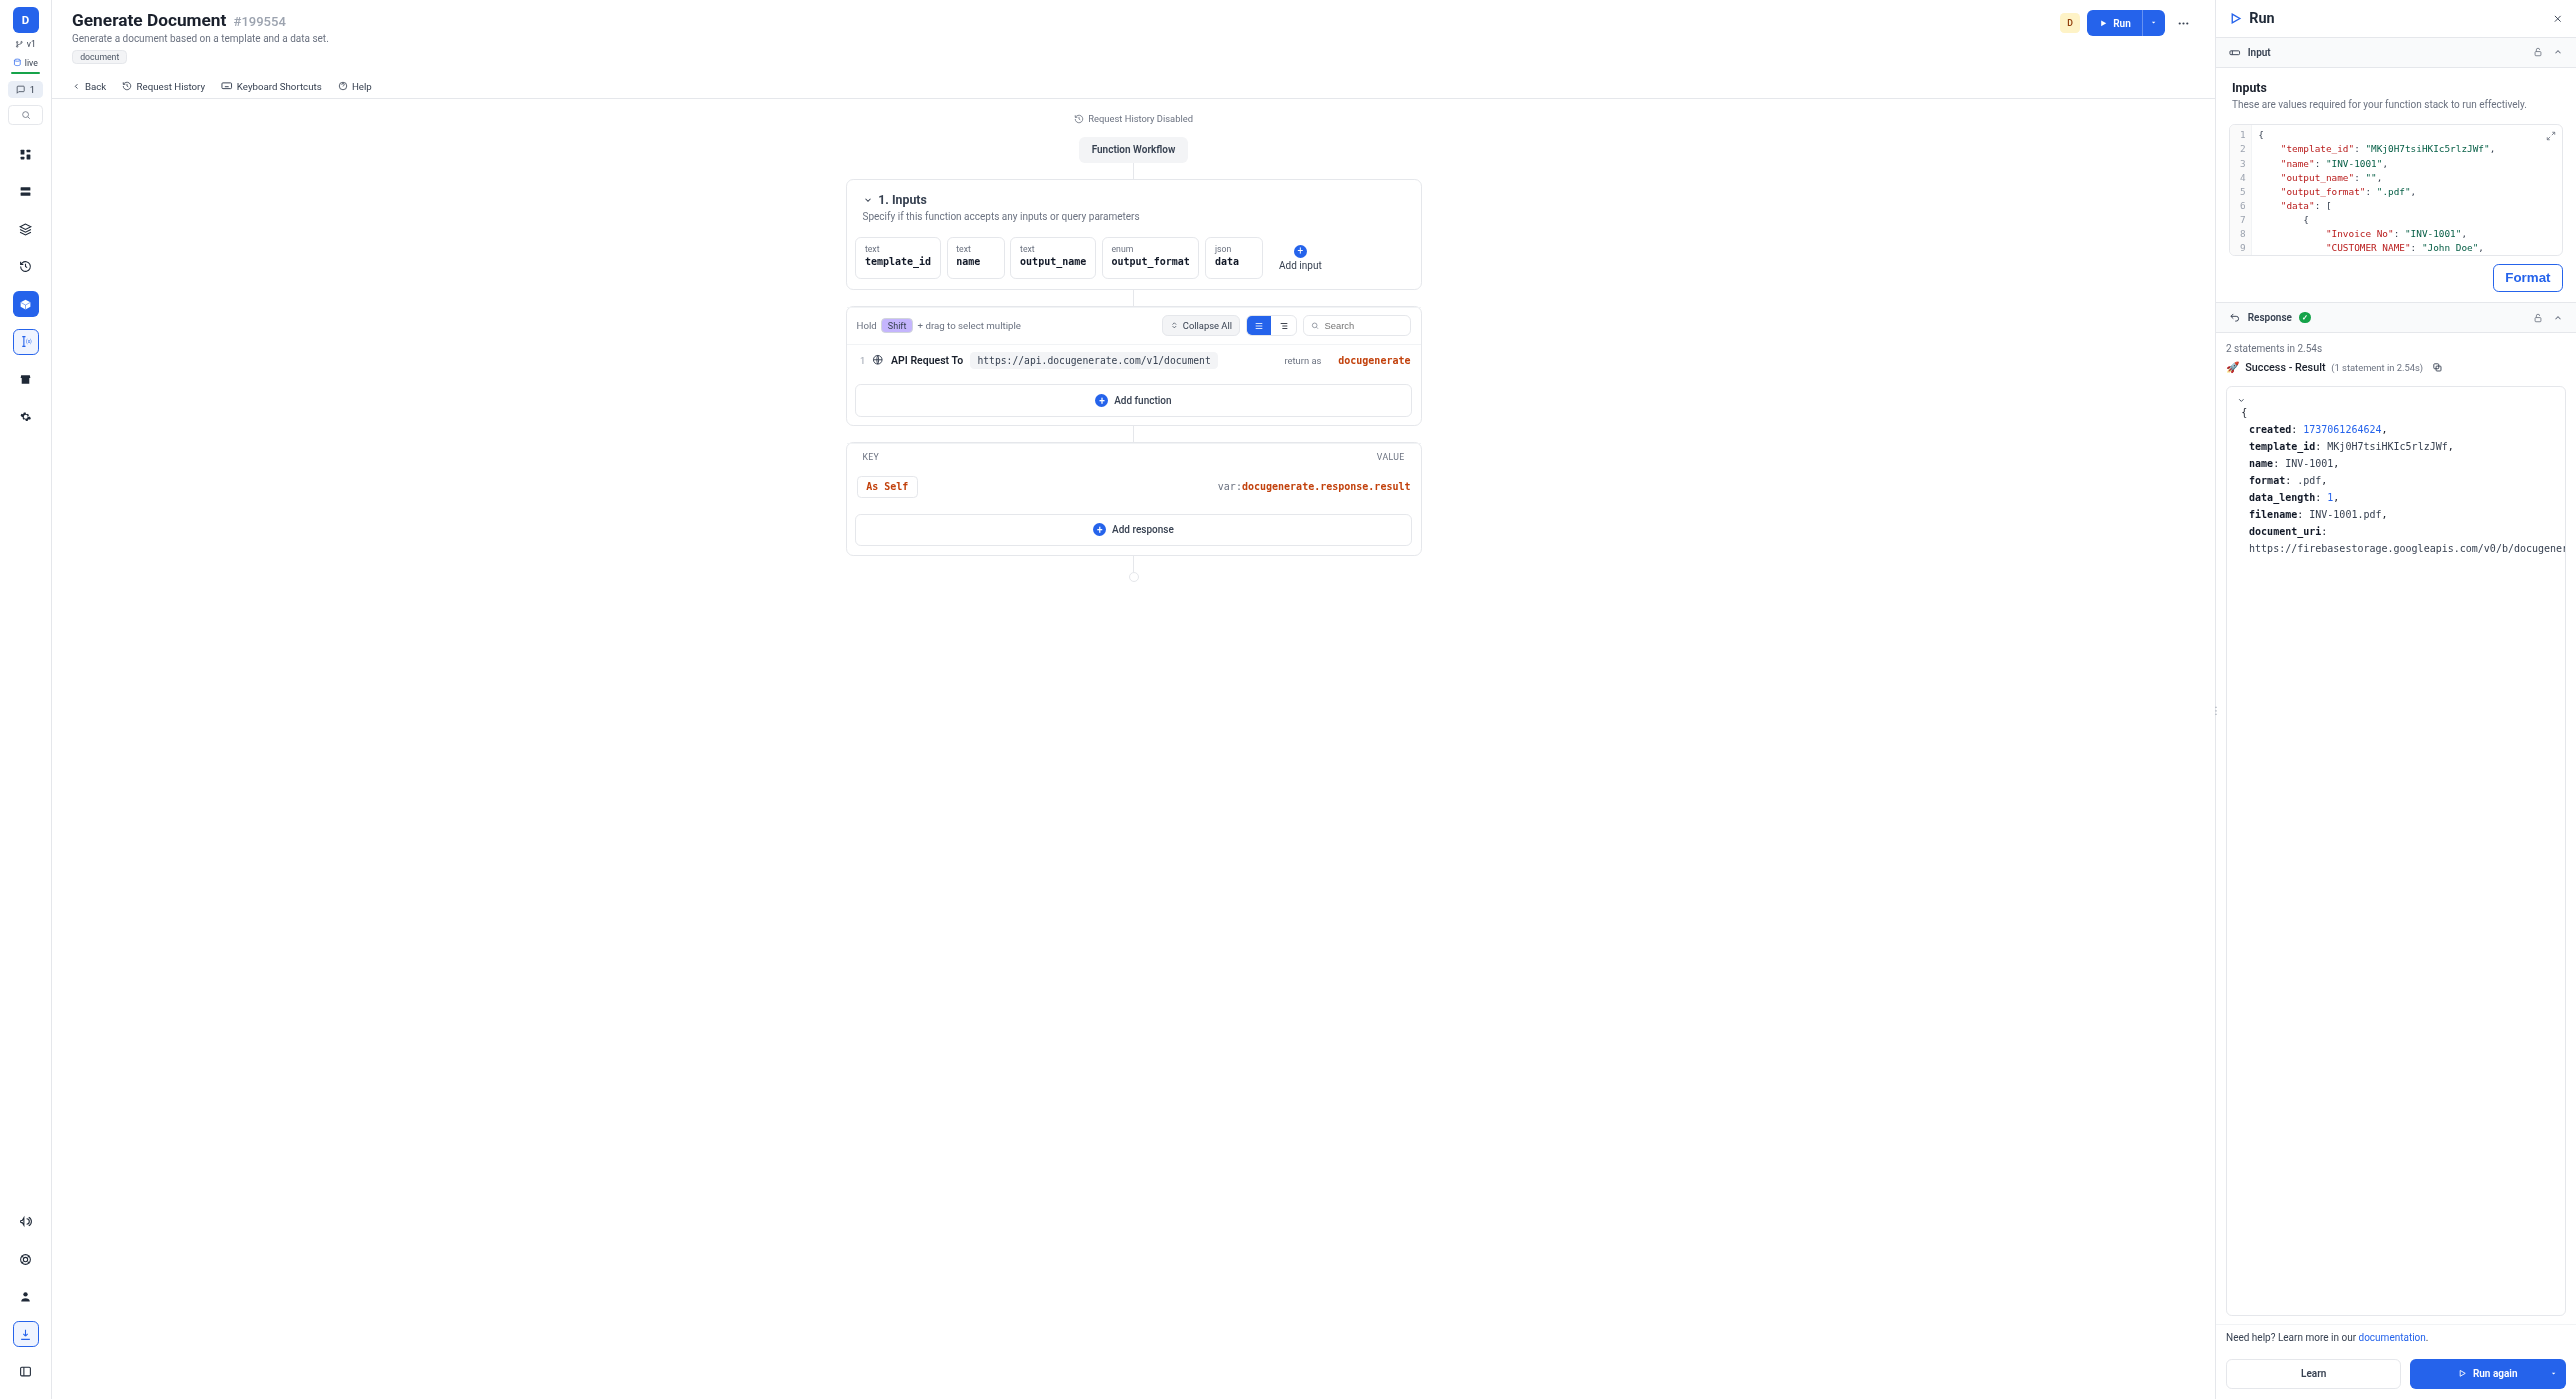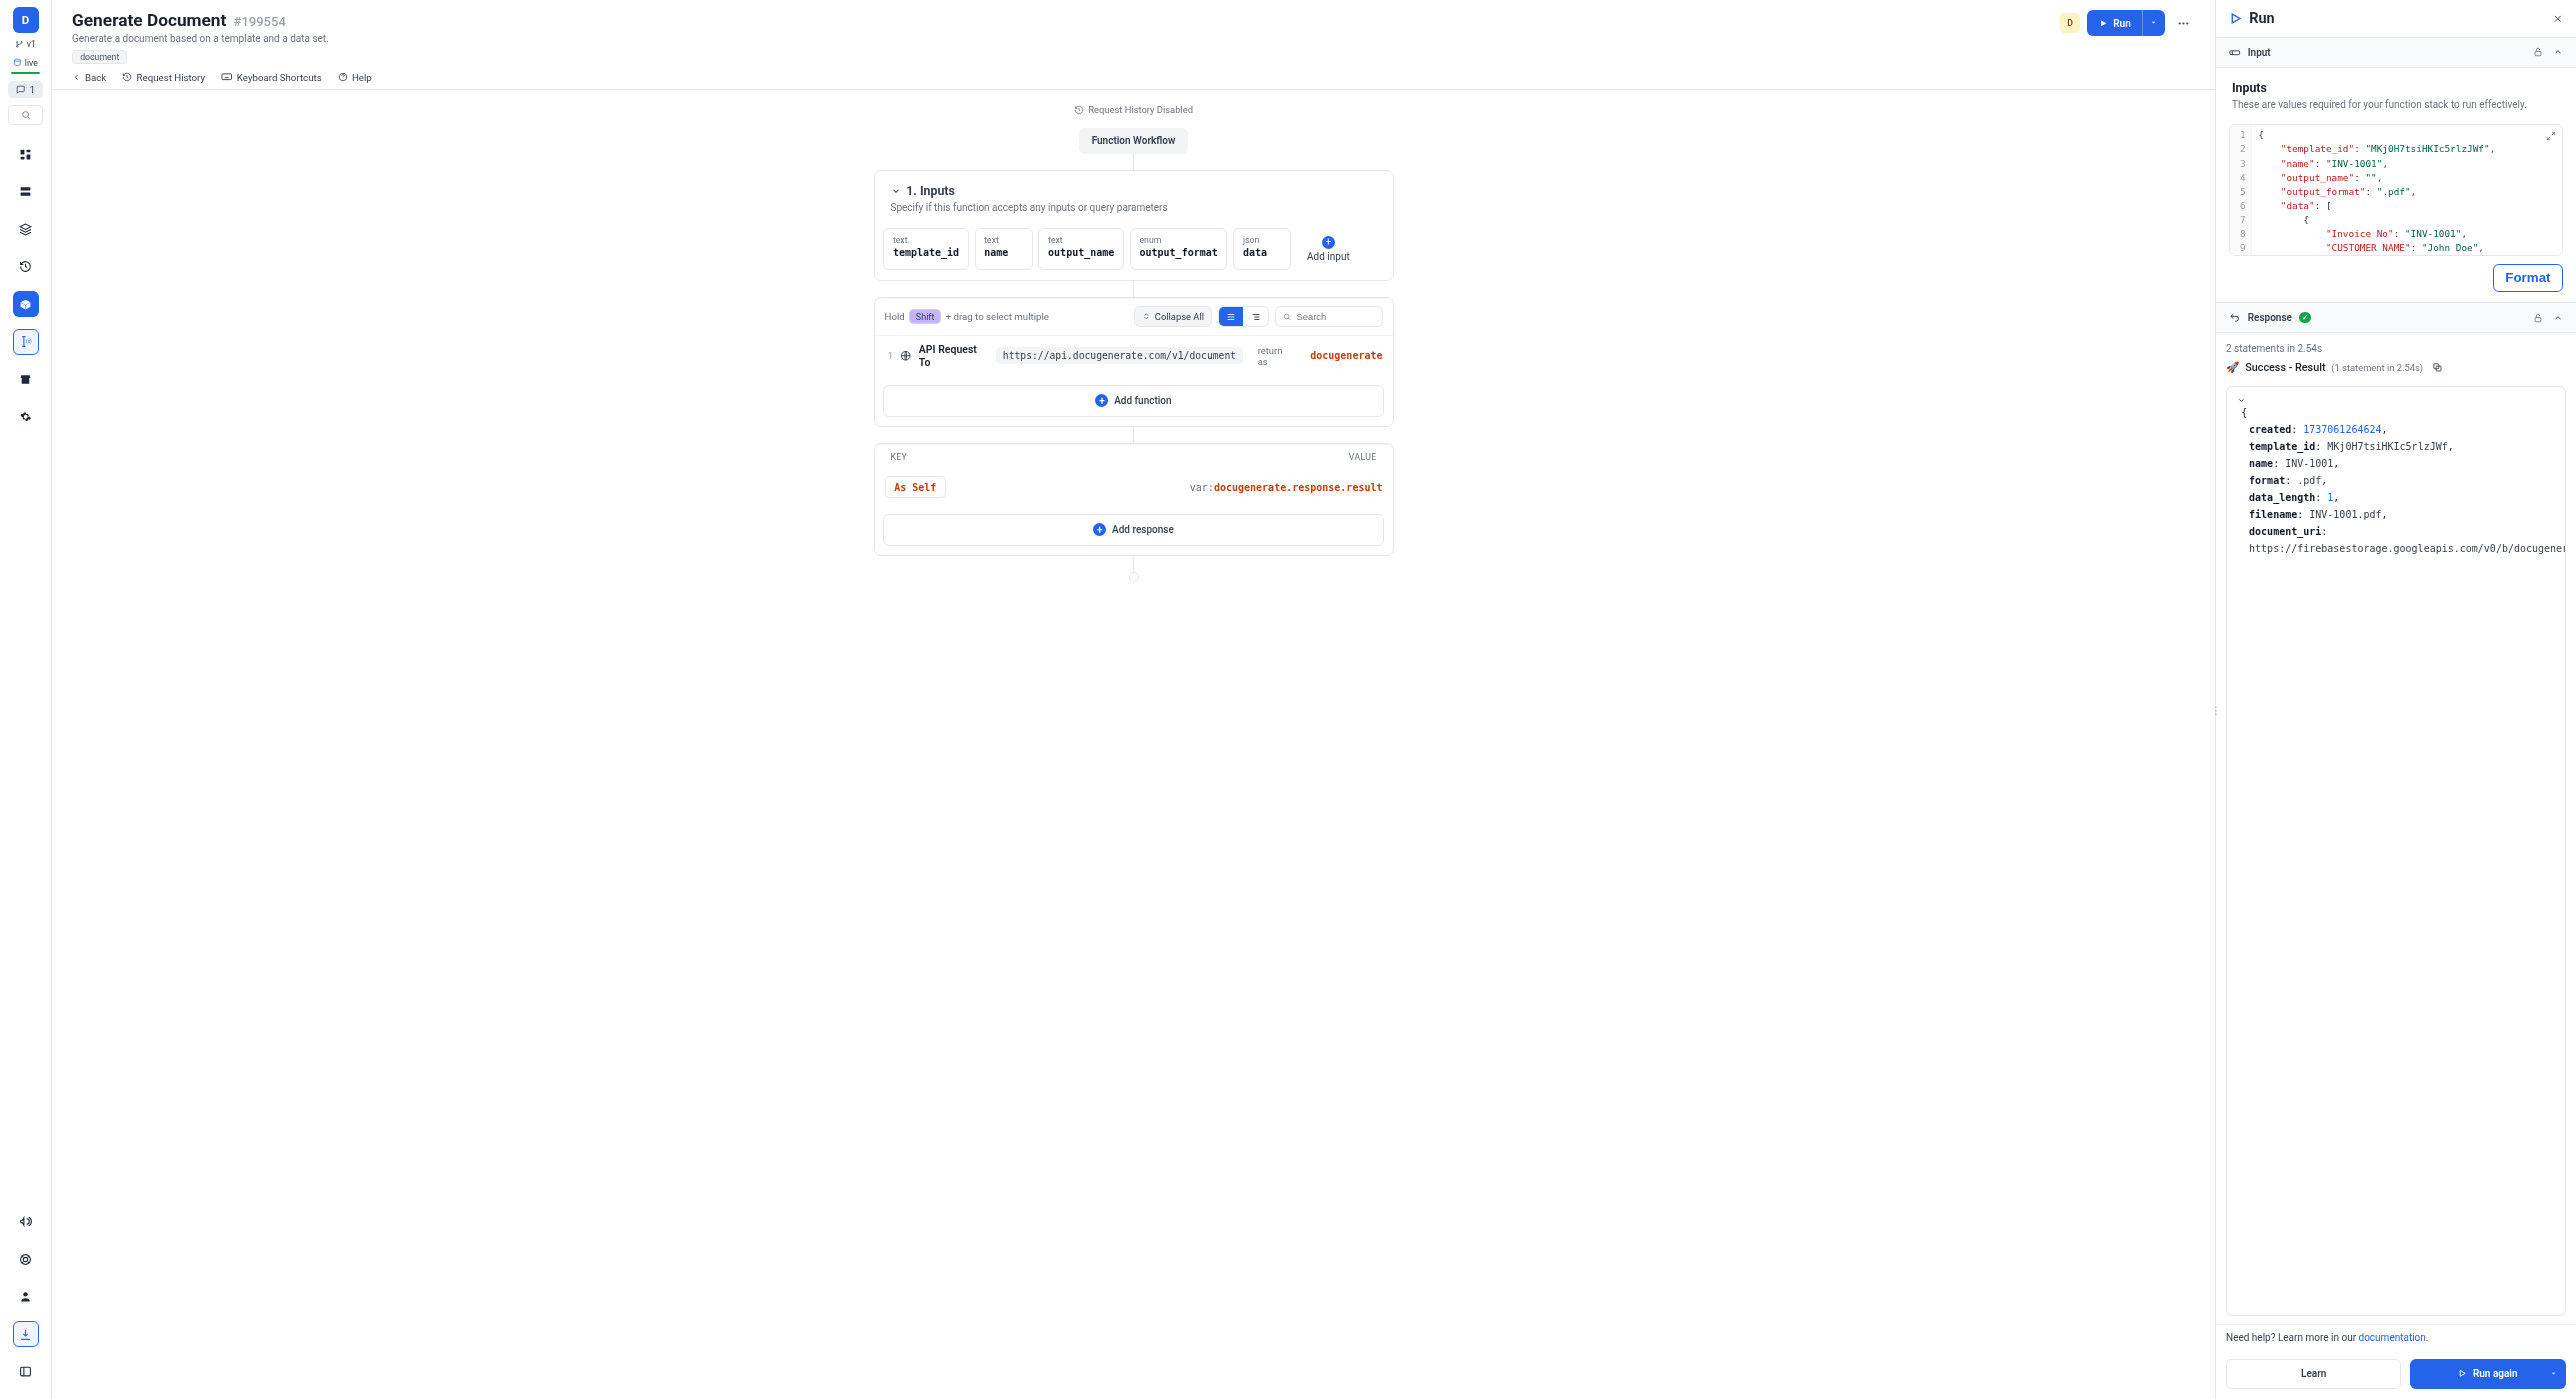--- a/index.html
+++ b/index.html
@@ -28,31 +28,31 @@
 .title { font-size: 17.3px; font-weight: 700; }
 .hash { color: #9ca3af; font-size: 13px; font-weight: 500; }
 .subtitle { color: #6b7280; margin-top: 2.9px; }
 .tag { display: inline-block; background: #f3f4f6; border: 0.7px solid #e5e7eb; border-radius: 4.3px; padding: 1.4px 7.2px; font-size: 8.7px; color: #4b5563; margin-top: 5.8px; }
 .header-actions { display: flex; align-items: center; gap: 7.2px; }
 .avatar-chip { width: 20px; height: 20px; border-radius: 4.3px; background: #fef3c7; color: #92400e; display: flex; align-items: center; justify-content: center; font-size: 8.7px; font-weight: 600; }
 .run-btn { display: flex; align-items: center; background: #2563eb; color: #fff; border-radius: 5.8px; overflow: hidden; cursor: pointer; height: 26px; }
 .run-btn .main-part { display: flex; align-items: center; gap: 5.8px; padding: 0 11.5px; font-weight: 600; }
 .run-btn .caret-part { padding: 0 7.2px; border-left: 0.7px solid rgba(255,255,255,0.3); height: 100%; display: flex; align-items: center; }
 .more-btn { width: 23px; height: 23px; display: flex; align-items: center; justify-content: center; cursor: pointer; border-radius: 4.3px; color: #374151; }
-.toolbar { display: flex; gap: 16px; margin-top: 7px; padding-bottom: 0; }
+.toolbar { display: flex; gap: 16px; margin-top: 16px; padding-bottom: 0; }
 .toolbar-item { display: flex; align-items: center; gap: 4.3px; color: #374151; font-size: 9.7px; cursor: pointer; }
 
 
 .canvas { flex: 1; overflow-y: auto; background: #fff; padding: 14.4px 0 29px 0; display: flex; flex-direction: column; align-items: center; }
 .history-note { display: flex; align-items: center; gap: 4.3px; color: #6b7280; font-size: 9.4px; margin-bottom: 13px; }
 .fw-label { background: #f3f4f6; border-radius: 5.8px; padding: 7.2px 13px; font-weight: 600; color: #374151; margin-bottom: 0; }
 
 .connector { width: 1.4px; height: 16px; background: #e5e7eb; }
 
-.card { width: 520px; border: 0.7px solid #e5e7eb; border-radius: 7.2px; background: #fff; }
+.card { width: 576px; border: 0.7px solid #e5e7eb; border-radius: 7.2px; background: #fff; }
 .card-header { padding: 13px 16px 10px 16px; }
 .card-title-row { display: flex; align-items: center; gap: 5.8px; }
 .card-title { font-size: 12.3px; font-weight: 700; color: #374151; }
 .card-sub { color: #6b7280; margin-top: 4px; font-size: 10px; }
 .chev { cursor: pointer; color: #374151; }
 
 .inputs-row { display: flex; gap: 5.8px; padding: 5.8px 8.7px 10px 8.7px; flex-wrap: wrap; }
 .input-pill { border: 0.7px solid #e5e7eb; border-radius: 5.8px; padding: 5.8px 8.7px; min-width: 58px; cursor: pointer; }
 .input-pill .type { font-size: 8.7px; color: #6b7280; }
 .input-pill .name { font-family: ui-monospace, Menlo, monospace; font-size: 10px; color: #111827; font-weight: 600; margin-top: 1.4px; }

